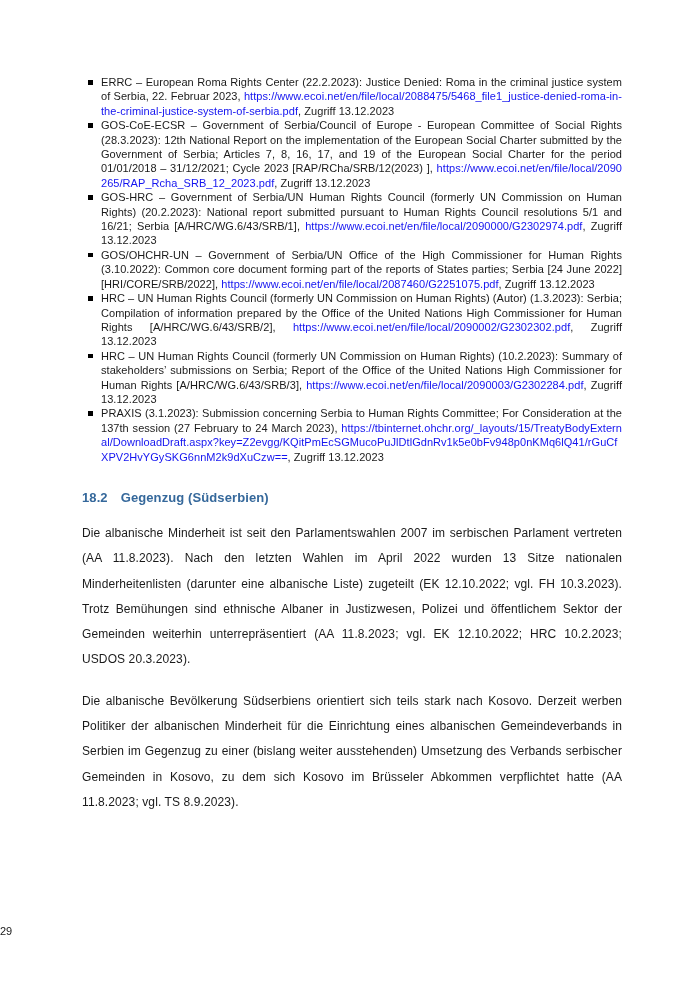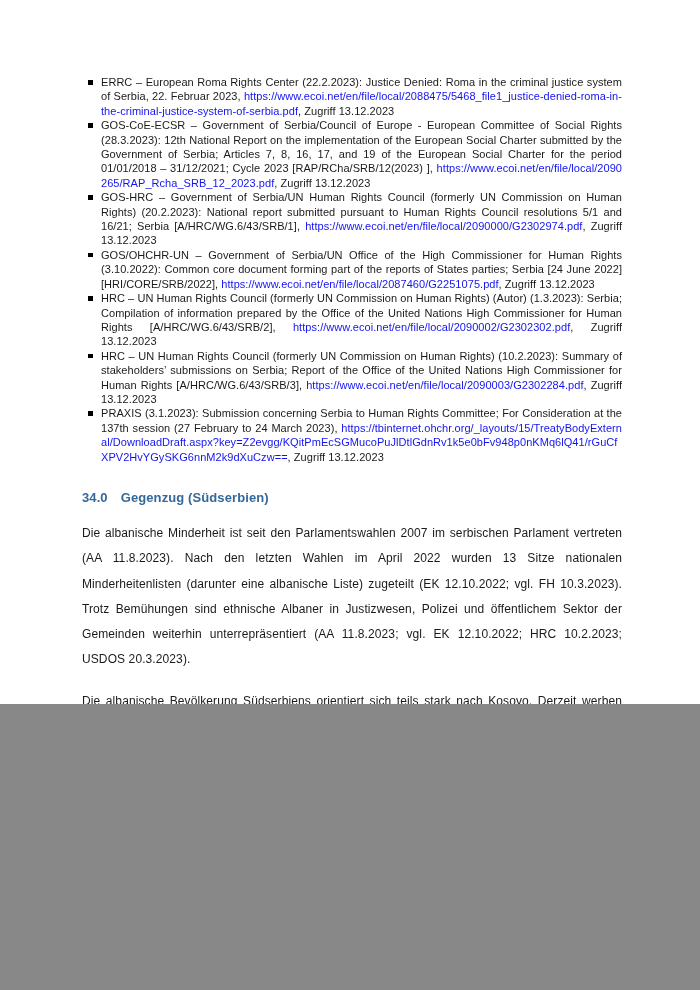--- a/index.html
+++ b/index.html
@@ -1,20 +1,20 @@
 <!DOCTYPE html>
 <html lang="de" style="--heading: #35689b; --meta: #5e83ac; --link: #1414f0; --text: #1a1a1a;"><head>
 <meta charset="utf-8">
 <style>
   * { margin: 0; padding: 0; box-sizing: border-box; }
   html, body { background: #888; }
   .page {
     position: relative;
     width: 700px;
-    height: 704px;
+    height: 990px;
     margin: 0 auto;
     background: #ffffff;
     overflow: hidden;
     font-family: "Liberation Sans", sans-serif;
     color: var(--text, #1a1a1a);
   }
   .content {
     padding: 75px 78px 0 82px;
   }
   
@@ -64,21 +64,21 @@
     font-size: 12px;
     line-height: 25.3px;
     text-align: justify;
     letter-spacing: 0.1px;
   }
   .page-number {
     position: absolute;
     top: 925px;
     left: 0;
     width: 100%;
-    text-align: right;
+    text-align: left;
     font-size: 11px;
     color: #1a1a1a;
   }
 </style>
 </head>
 <body>
 
 <div class="page">
   <div class="content">
 
@@ -86,21 +86,21 @@
         <li class="bib-item"><span>ERRC – European Roma Rights Center (22.2.2023): Justice Denied: Roma in the criminal justice system of Serbia, 22. Februar 2023, </span><a class="doc-link" href="#">https://www.ecoi.net/en/file/local/2088475/5468_file1_justice-denied-roma-in-the-criminal-justice-system-of-serbia.pdf</a><span>, Zugriff 13.12.2023</span></li>
         <li class="bib-item"><span>GOS-CoE-ECSR – Government of Serbia/Council of Europe - European Committee of Social Rights (28.3.2023): 12th National Report on the implementation of the European Social Charter submitted by the Government of Serbia; Articles 7, 8, 16, 17, and 19 of the European Social Charter for the period 01/01/2018 – 31/12/2021; Cycle 2023 [RAP/RCha/SRB/12(2023) ], </span><a class="doc-link" href="#">https://www.ecoi.net/en/file/local/2090265/RAP_Rcha_SRB_12_2023.pdf</a><span>, Zugriff 13.12.2023</span></li>
         <li class="bib-item"><span>GOS-HRC – Government of Serbia/UN Human Rights Council (formerly UN Commission on Human Rights) (20.2.2023): National report submitted pursuant to Human Rights Council resolutions 5/1 and 16/21; Serbia [A/HRC/WG.6/43/SRB/1], </span><a class="doc-link" href="#">https://www.ecoi.net/en/file/local/2090000/G2302974.pdf</a><span>, Zugriff 13.12.2023</span></li>
         <li class="bib-item"><span>GOS/OHCHR-UN – Government of Serbia/UN Office of the High Commissioner for Human Rights (3.10.2022): Common core document forming part of the reports of States parties; Serbia [24 June 2022] [HRI/CORE/SRB/2022], </span><a class="doc-link" href="#">https://www.ecoi.net/en/file/local/2087460/G2251075.pdf</a><span>, Zugriff 13.12.2023</span></li>
         <li class="bib-item"><span>HRC – UN Human Rights Council (formerly UN Commission on Human Rights) (Autor) (1.3.2023): Serbia; Compilation of information prepared by the Office of the United Nations High Commissioner for Human Rights [A/HRC/WG.6/43/SRB/2], </span><a class="doc-link" href="#">https://www.ecoi.net/en/file/local/2090002/G2302302.pdf</a><span>, Zugriff 13.12.2023</span></li>
         <li class="bib-item"><span>HRC – UN Human Rights Council (formerly UN Commission on Human Rights) (10.2.2023): Summary of stakeholders’ submissions on Serbia; Report of the Office of the United Nations High Commissioner for Human Rights [A/HRC/WG.6/43/SRB/3], </span><a class="doc-link" href="#">https://www.ecoi.net/en/file/local/2090003/G2302284.pdf</a><span>, Zugriff 13.12.2023</span></li>
         <li class="bib-item"><span>PRAXIS (3.1.2023): Submission concerning Serbia to Human Rights Committee; For Consideration at the 137th session (27 February to 24 March 2023), </span><a class="doc-link" href="#">https://tbinternet.ohchr.org/_layouts/15/TreatyBodyExternal/DownloadDraft.aspx?key=Z2evgg/KQitPmEcSGMucoPuJlDtlGdnRv1k5e0bFv948p0nKMq6lQ41/rGuCfXPV2HvYGySKG6nnM2k9dXuCzw==</a><span>, Zugriff 13.12.2023</span></li>
       </ul>
 
     <h2 class="section-heading">
-      <span class="sec-num">34.0</span><span>Gegenzug (Südserbien)</span>
+      <span class="sec-num">18.2</span><span>Gegenzug (Südserbien)</span>
     </h2>
 
 
     <p class="body-par">Die albanische Minderheit ist seit den Parlamentswahlen 2007 im serbischen Parlament vertreten (AA 11.8.2023). Nach den letzten Wahlen im April 2022 wurden 13 Sitze nationalen Minderheitenlisten (darunter eine albanische Liste) zugeteilt (EK 12.10.2022; vgl. FH 10.3.2023). Trotz Bemühungen sind ethnische Albaner in Justizwesen, Polizei und öffentlichem Sektor der Gemeinden weiterhin unterrepräsentiert (AA 11.8.2023; vgl. EK 12.10.2022; HRC 10.2.2023; USDOS 20.3.2023).</p>
     <p class="body-par">Die albanische Bevölkerung Südserbiens orientiert sich teils stark nach Kosovo. Derzeit werben Politiker der albanischen Minderheit für die Einrichtung eines albanischen Gemeindeverbands in Serbien im Gegenzug zu einer (bislang weiter ausstehenden) Umsetzung des Verbands serbischer Gemeinden in Kosovo, zu dem sich Kosovo im Brüsseler Abkommen verpflichtet hatte (AA 11.8.2023; vgl. TS 8.9.2023).</p>
   </div>
 
   <div class="page-number">29</div>
 </div>
 

